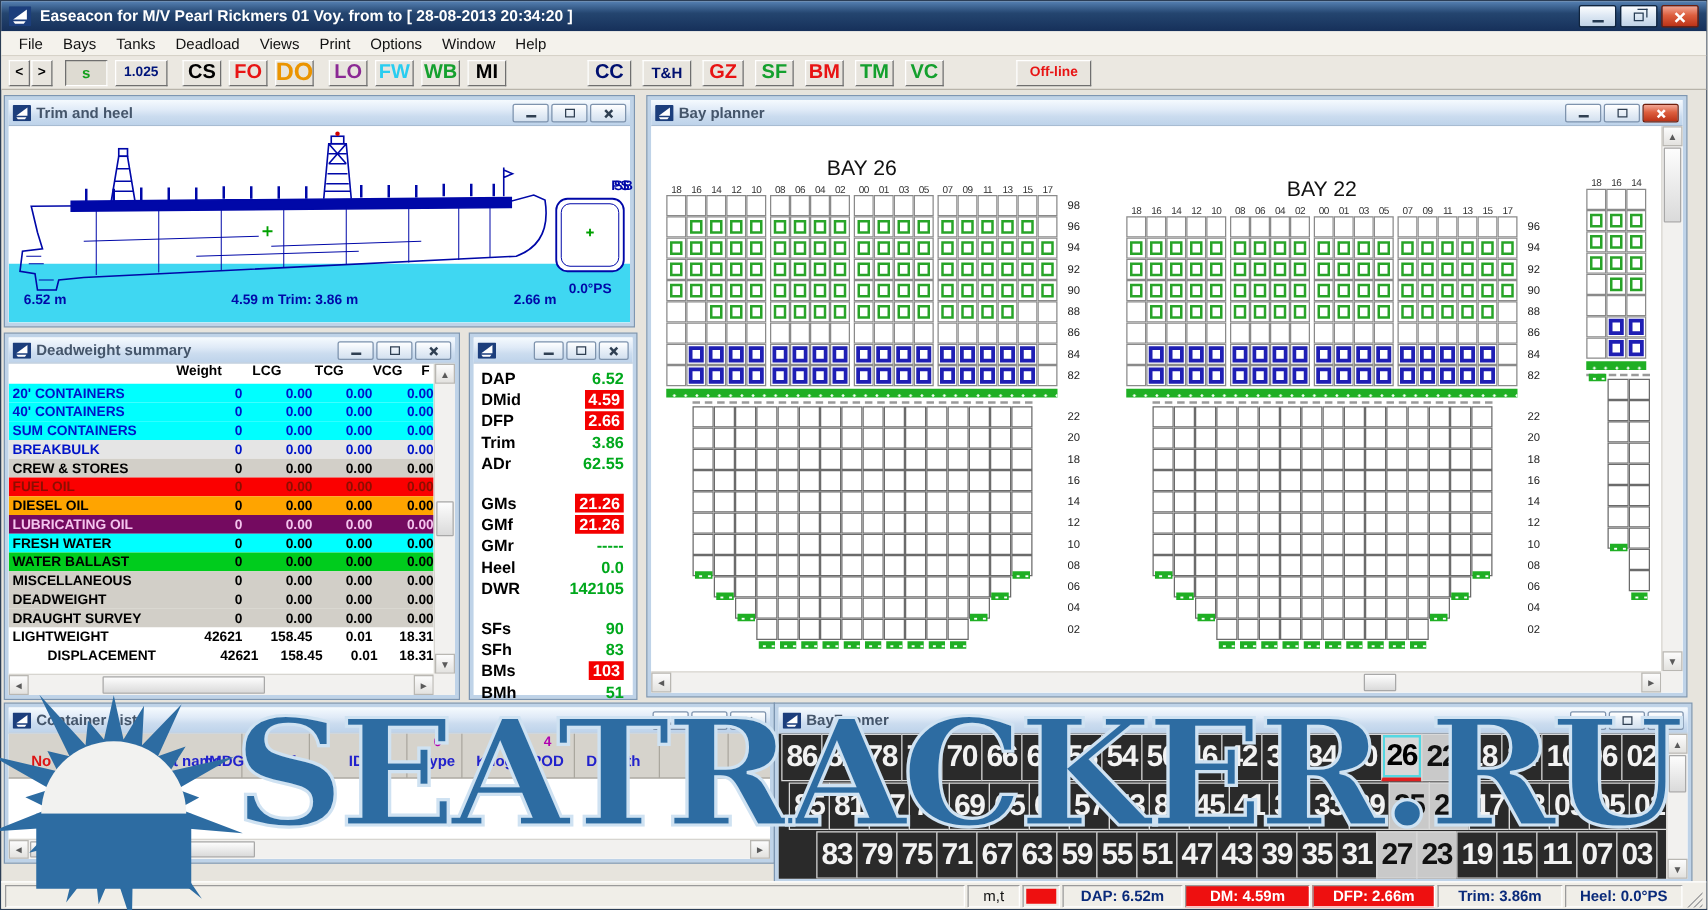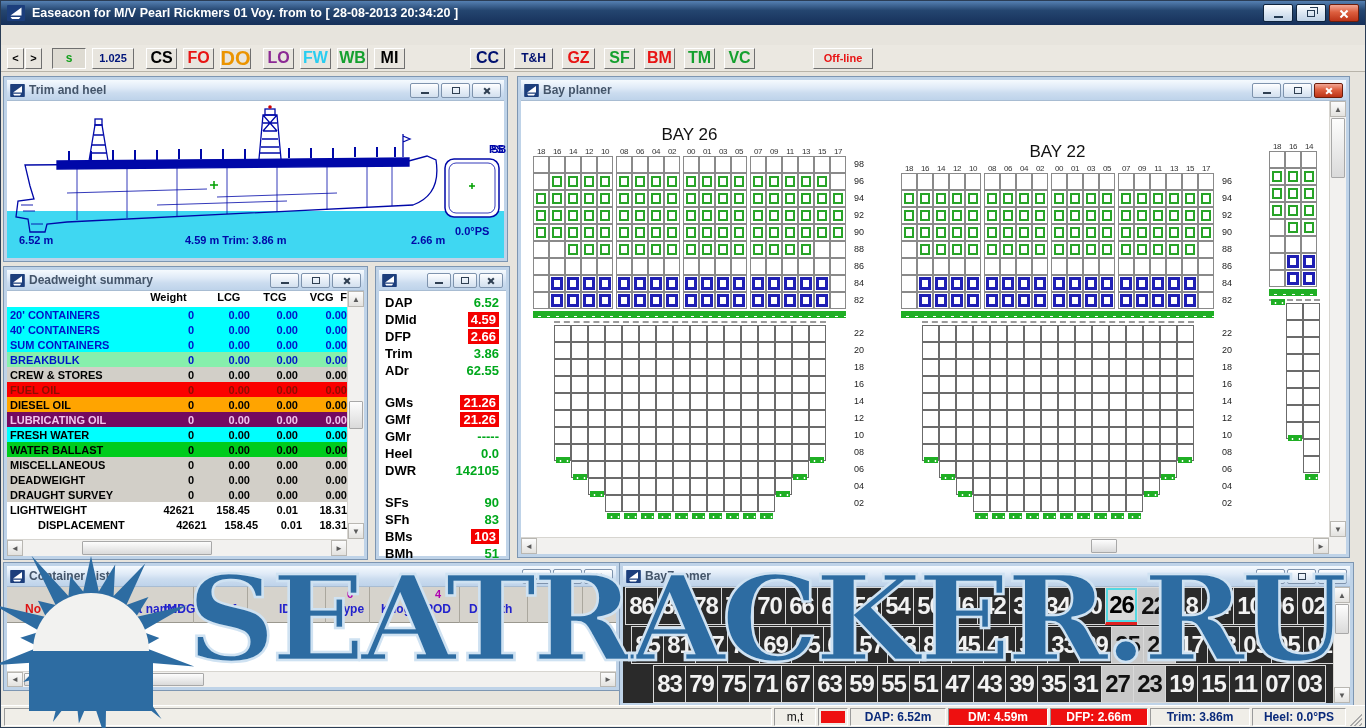--- a/index.html
+++ b/index.html
@@ -47,21 +47,21 @@
   .sbh { position:absolute; left:0; bottom:0; height:17px; right:0; background:#f2f1ef; border-top:1px solid #d7d5d0; }
   .sbb { position:absolute; background:linear-gradient(#fcfcfc,#e3e2df); border:1px solid #b9b7b2; color:#5a5a5a; font-size:8px; display:flex; align-items:center; justify-content:center; }
   .sbt { position:absolute; background:linear-gradient(#fdfdfd,#dadada); border:1px solid #a8a8a8; border-radius:1px; }
 
   
   #w-trim .wbody { position:absolute; inset:21px 0 0 0; background:#fff; }
   #w-trim .lab { position:absolute; color:#0008a8; font-weight:bold; font-size:11px; white-space:nowrap; }
 
   
   #dw-head { display:flex; height:16px; background:#fff; font-weight:bold; font-size:11px; }
-  #dw-head span { text-align:right; }
+  #dw-head span { text-align:center; }
   .dw-row { display:flex; height:15px; font-weight:bold; font-size:11px; align-items:center; }
   .dw-row span { text-align:right; }
   .dw-row .n { text-align:left; padding-left:3px; }
 
   
   .st-row { display:flex; justify-content:space-between; align-items:center; height:17px; padding:0 7px 0 6px; font-size:13px; font-weight:bold; }
   .st-row .v { color:#00a81c; }
   .st-row .v.alert { background:#f40000; color:#fff; padding:0 3px; }
   .st-sp { height:15px; }
 
@@ -135,20 +135,31 @@
         </div>
       <div class="mwb">
           <div class="g-rst"></div>
         </div>
       <div class="mwb red">
           <div class="g-x"></div>
         </div>
     </div>
   </div>
 
+  <div id="menubar">
+      <span class="menu-item">File</span>
+      <span class="menu-item">Bays</span>
+      <span class="menu-item">Tanks</span>
+      <span class="menu-item">Deadload</span>
+      <span class="menu-item">Views</span>
+      <span class="menu-item">Print</span>
+      <span class="menu-item">Options</span>
+      <span class="menu-item">Window</span>
+      <span class="menu-item">Help</span>
+    </div>
 
   <div id="toolbar">
       <div class="tb" style="width: 17px; color: rgb(0, 0, 0); font-size: 11px;">&lt;</div>
       <span style="display: inline-block; width: 1px;"></span>
       <div class="tb" style="width: 17px; color: rgb(0, 0, 0); font-size: 11px;">&gt;</div>
       <span style="display: inline-block; width: 10px;"></span>
       <div class="tb pressed" style="width: 34px; color: rgb(19, 160, 28); font-size: 12px;">s</div>
       <span style="display: inline-block; width: 6px;"></span>
       <div class="tb" style="width: 42px; color: rgb(0, 21, 122); font-size: 11px;">1.025</div>
       <span style="display: inline-block; width: 12px;"></span>
@@ -287,21 +298,21 @@
             <span style="width: 48px;">0.00</span>
             <span style="width: 49px;">0.00</span>
           </div>
           <div class="dw-row" style="background: rgb(0, 255, 255); color: rgb(0, 19, 200);">
             <span class="n" style="width: 130px;">SUM CONTAINERS</span>
             <span style="width: 57px;">0</span>
             <span style="width: 56px;">0.00</span>
             <span style="width: 48px;">0.00</span>
             <span style="width: 49px;">0.00</span>
           </div>
-          <div class="dw-row" style="background: #86efac; color: rgb(0, 19, 200);">
+          <div class="dw-row" style="background: #e5e5e5; color: rgb(0, 19, 200);">
             <span class="n" style="width: 130px;">BREAKBULK</span>
             <span style="width: 57px;">0</span>
             <span style="width: 56px;">0.00</span>
             <span style="width: 48px;">0.00</span>
             <span style="width: 49px;">0.00</span>
           </div>
           <div class="dw-row" style="background: rgb(210, 207, 200); color: rgb(0, 0, 0);">
             <span class="n" style="width: 130px;">CREW &amp; STORES</span>
             <span style="width: 57px;">0</span>
             <span style="width: 56px;">0.00</span>

